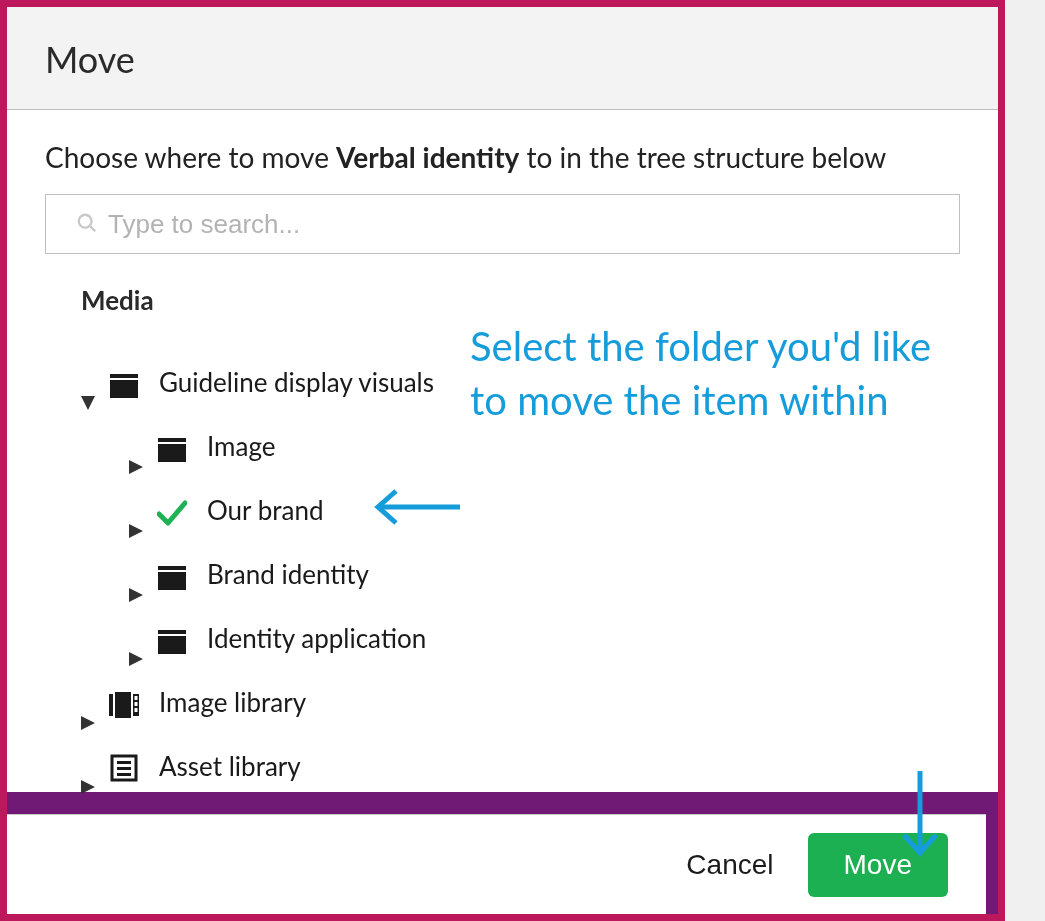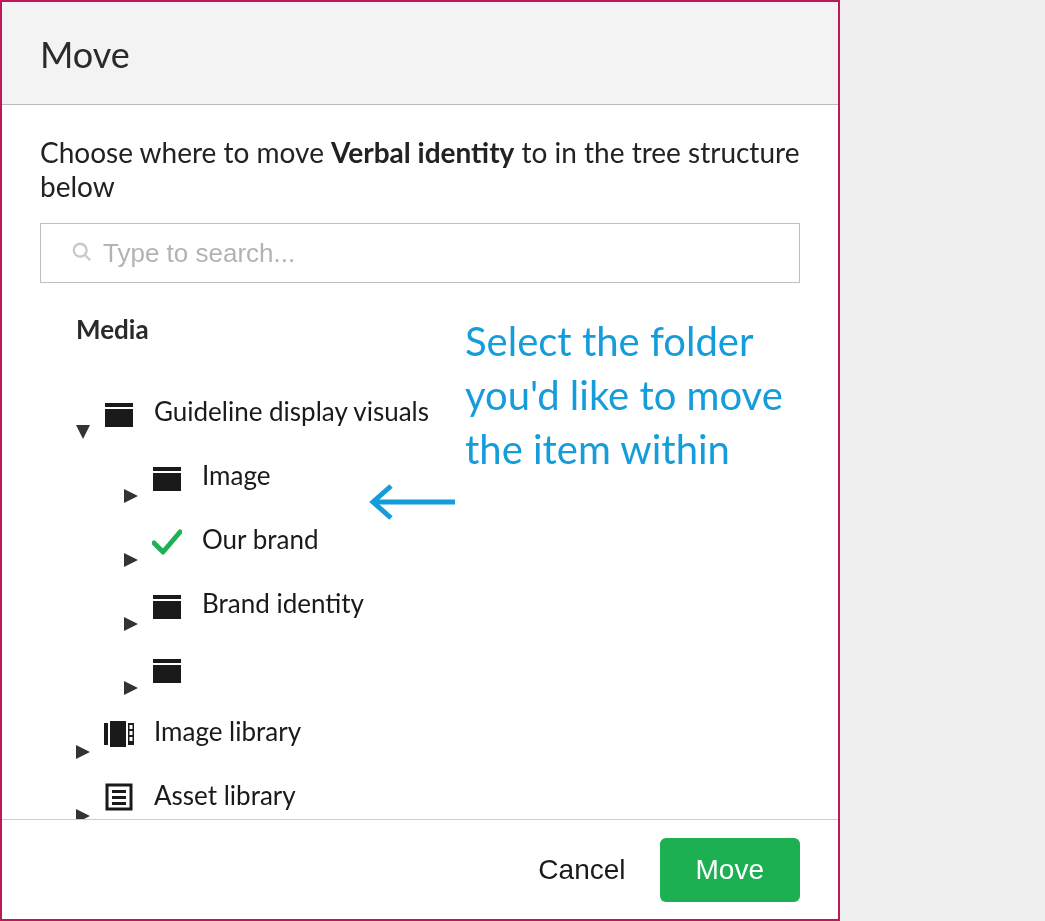--- a/index.html
+++ b/index.html
@@ -10,22 +10,22 @@
     body {
       font-family: -apple-system, BlinkMacSystemFont, "Segoe UI", "Lato", Helvetica, Arial, sans-serif;
       background: #f0f0f0;
       color: #1a1a1a;
       width: 1045px;
       height: 921px;
       position: relative;
     }
     .dialog {
       background: #701a75;
-      border: 2px solid #be185d;
-      width: 840px;
+      border: 7px solid #be185d;
+      width: 1005px;
       height: 921px;
       position: relative;
       overflow: hidden;
     }
     .header {
       background: #f3f3f3;
       padding: 30px 38px 28px 38px;
       border-bottom: 1px solid #bbb;
     }
     .header-title {
@@ -110,21 +110,21 @@
       color: #1a1a1a;
       white-space: nowrap;
       overflow: hidden;
     }
     .children {
       padding-left: 48px;
     }
     .footer {
       position: absolute;
       left: 0;
-      right: 0;
+      right: 12px;
       bottom: 0;
       height: 100px;
       border-top: 1px solid #ccc;
       background: #fff;
       display: flex;
       justify-content: flex-end;
       align-items: center;
       padding: 0 38px;
       gap: 30px;
     }
@@ -263,20 +263,21 @@
             <svg width="14" height="14" viewBox="0 0 10 10">
                 <polygon points="0,0 10,5 0,10" fill="#333"></polygon>
               </svg>
           </span>
           <span class="node-icon">
             <svg width="28" height="24" viewBox="0 0 28 24">
                 <rect x="0" y="0" width="28" height="4" fill="#1a1a1a"></rect>
                 <rect x="0" y="6" width="28" height="18" fill="#1a1a1a"></rect>
               </svg>
           </span>
+          <span class="label">Identity application</span>
         </div>
       </div>
 
       <div class="tree-item">
         <span class="caret">
           <svg width="14" height="14" viewBox="0 0 10 10">
               <polygon points="0,0 10,5 0,10" fill="#333"></polygon>
             </svg>
         </span>
         <span class="node-icon">

